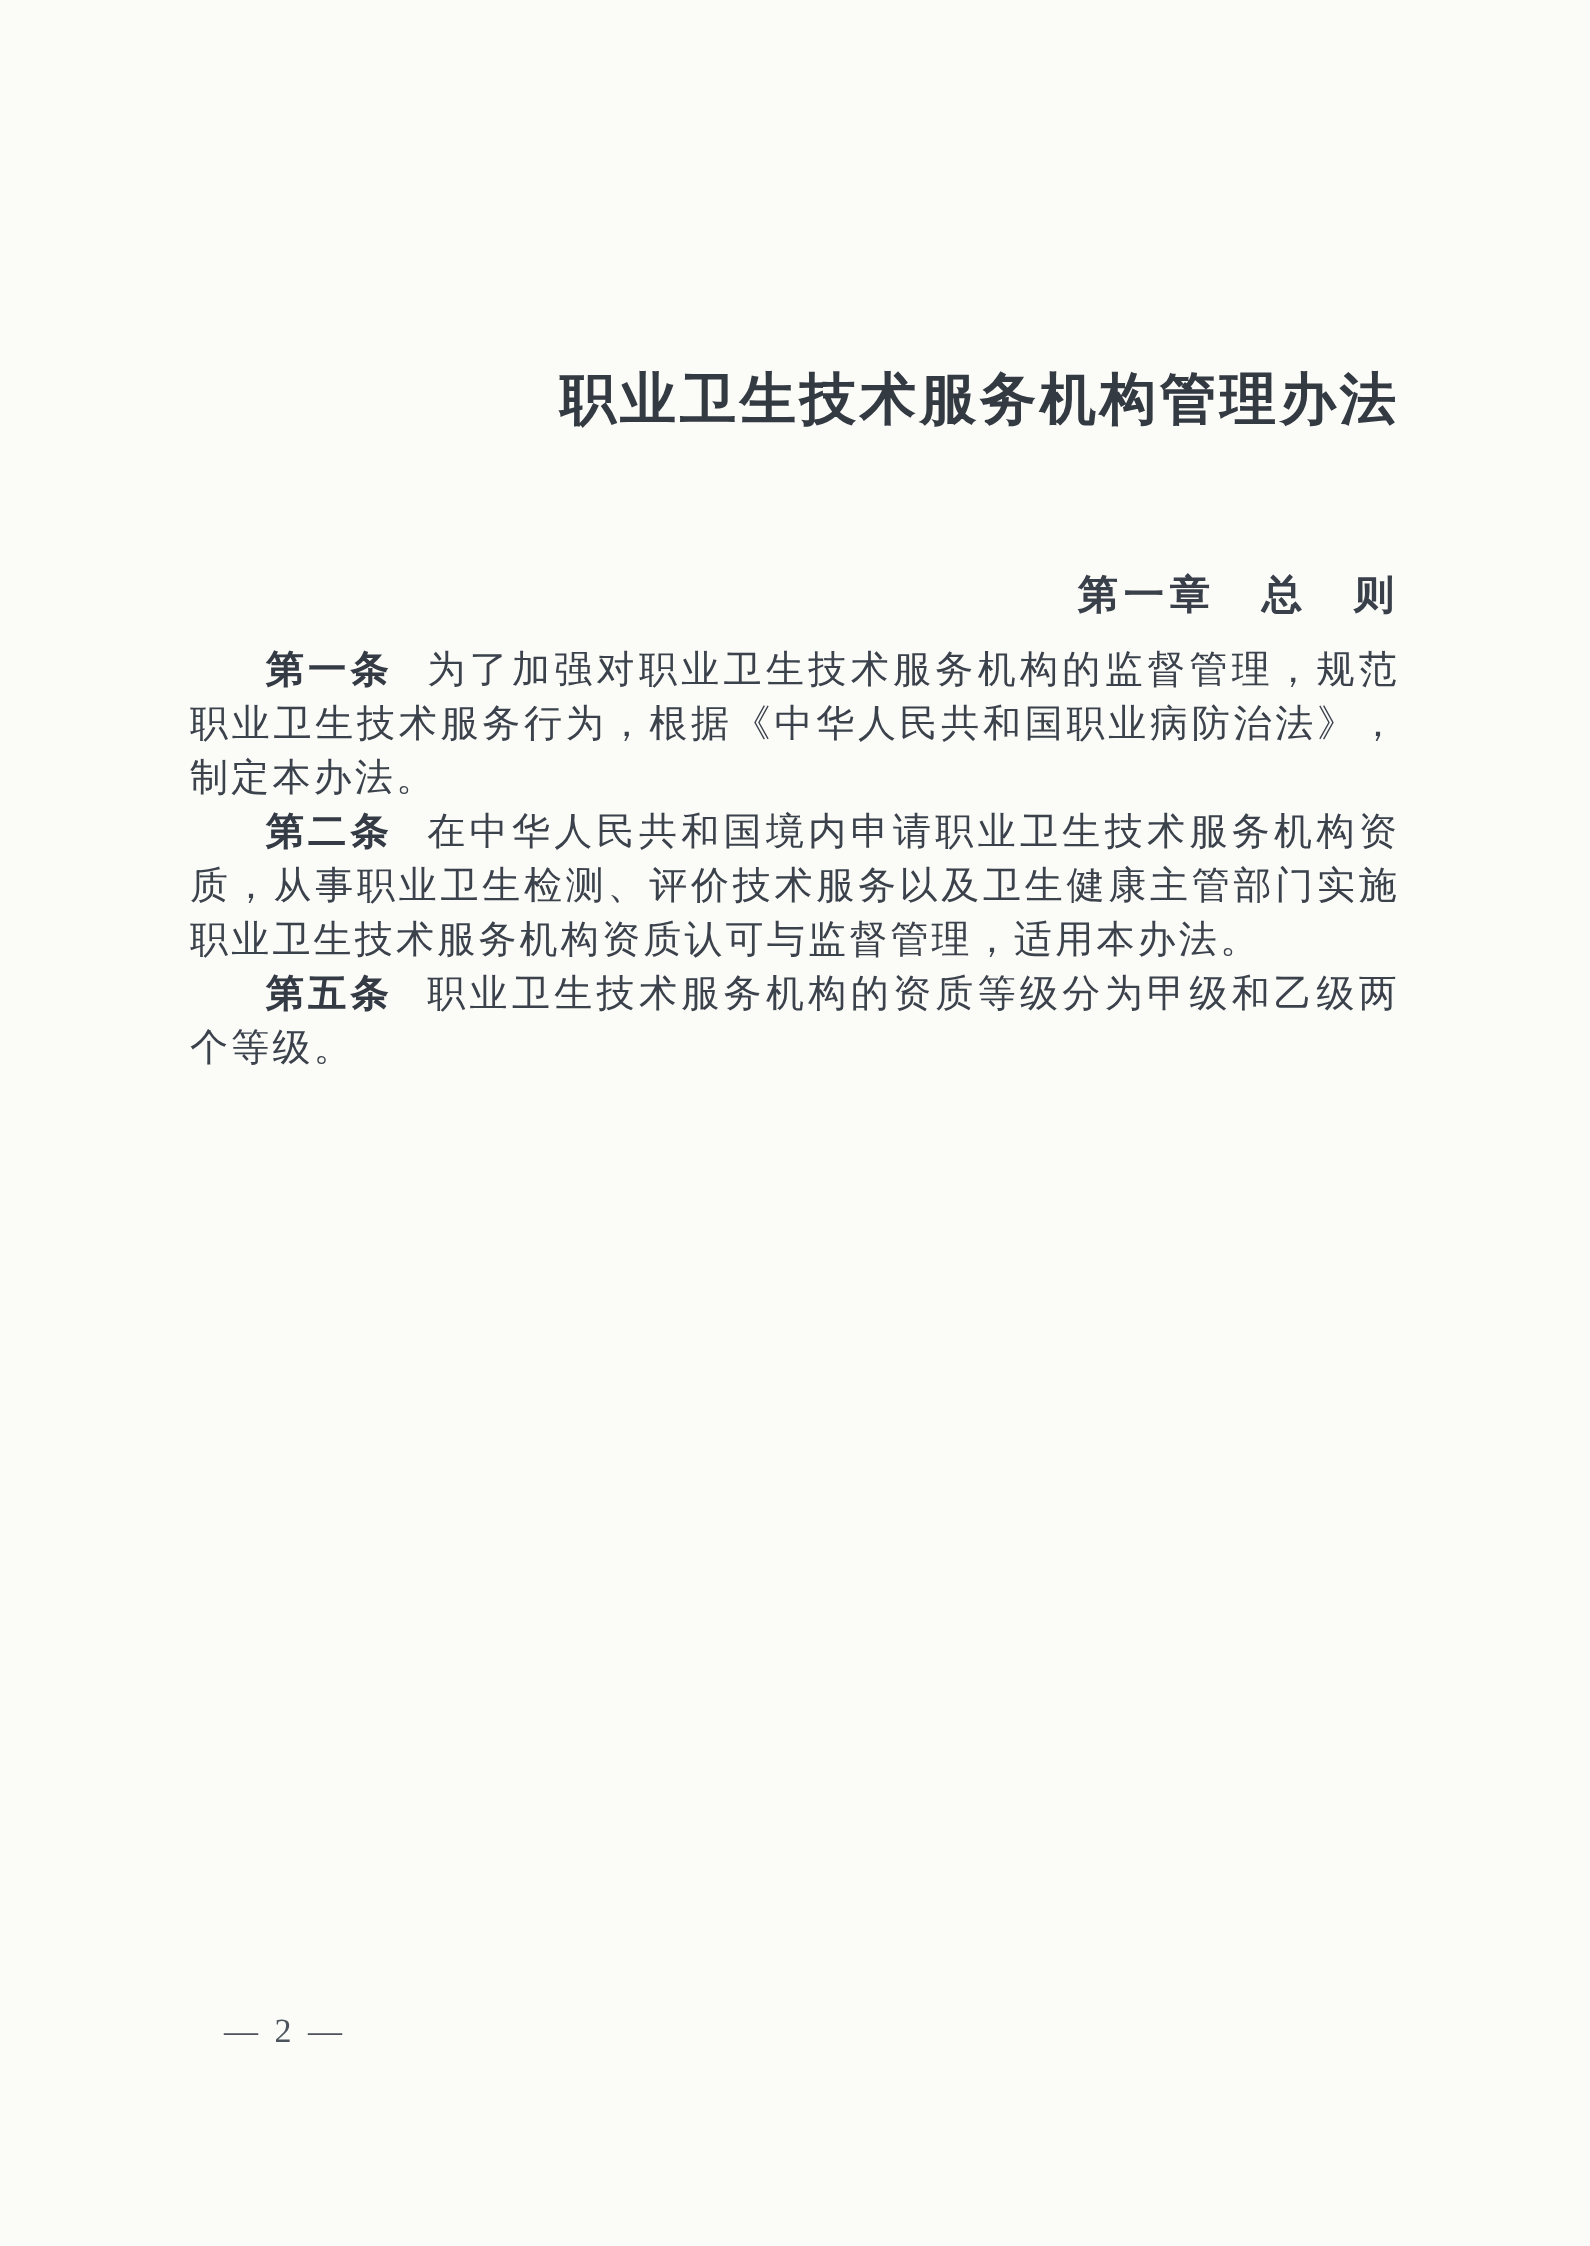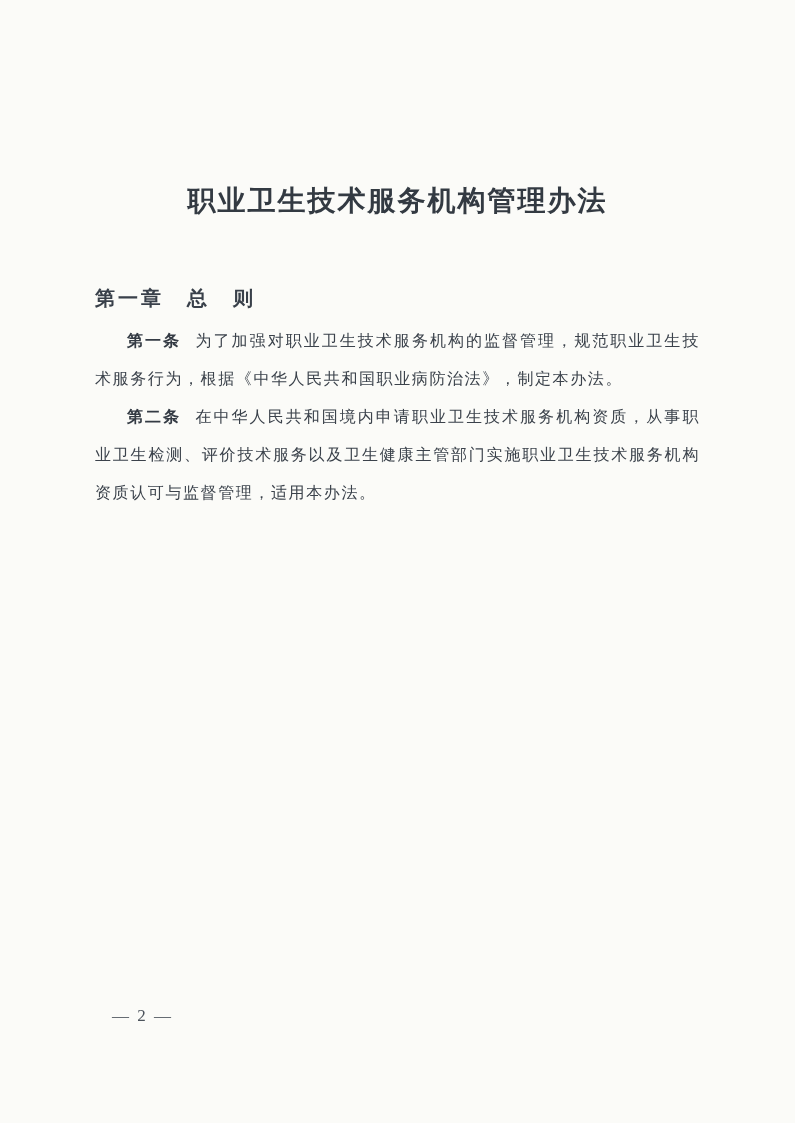--- a/index.html
+++ b/index.html
@@ -14,41 +14,41 @@
     margin: 0 auto;
     background: #fbfbf8;
     box-sizing: border-box;
     padding: 186px 95px 0 95px;
     overflow: hidden;
     color: #394049;
     font-family: "Liberation Serif", "DejaVu Serif", serif;
   }
   .doc-title {
     margin: 0 0 72px 0;
-    text-align: center;
+    text-align: right;
     font-size: 28px;
     line-height: 30px;
     font-weight: 700;
     letter-spacing: 2px;
     color: #333a42;
   }
   .chapter-heading {
     margin: 0 0 14px 0;
-    text-align: left;
+    text-align: right;
     font-size: 20px;
     line-height: 20px;
     font-weight: 700;
     letter-spacing: 3px;
     color: #39404a;
     font-family: "Liberation Sans", "DejaVu Sans", sans-serif;
   }
   .body-text p {
     margin: 0;
-    font-size: 16px;
-    line-height: 38px;
+    font-size: 19px;
+    line-height: 27px;
     letter-spacing: 1.6px;
     text-align: justify;
     text-indent: 2em;
     color: #3b424b;
   }
   .para-label {
     font-weight: 700;
     color: #343b44;
     margin-right: 0.9em;
     font-family: "Liberation Sans", "DejaVu Sans", sans-serif;
@@ -76,20 +76,21 @@
   <h2 class="chapter-heading">第一章　总　则</h2>
 
   <div class="body-text">
 
     <p><span class="para-label">第一条</span><span>为了加强对职业卫生技术服务机构的监督管理，规范职业卫生技术服务行为，根据《中华人民共和国职业病防治法》，制定本办法。</span></p>
 
     <p><span class="para-label">第二条</span><span>在中华人民共和国境内申请职业卫生技术服务机构资质，从事职业卫生检测、评价技术服务以及卫生健康主管部门实施职业卫生技术服务机构资质认可与监督管理，适用本办法。</span></p>
 
 
 
+    <p><span class="para-label">第五条</span><span>职业卫生技术服务机构的资质等级分为甲级和乙级两个等级。</span></p>
 
 
 
   </div>
 
   <div class="page-footer">— 2 —</div>
 
 </div>
 
 </body></html>

